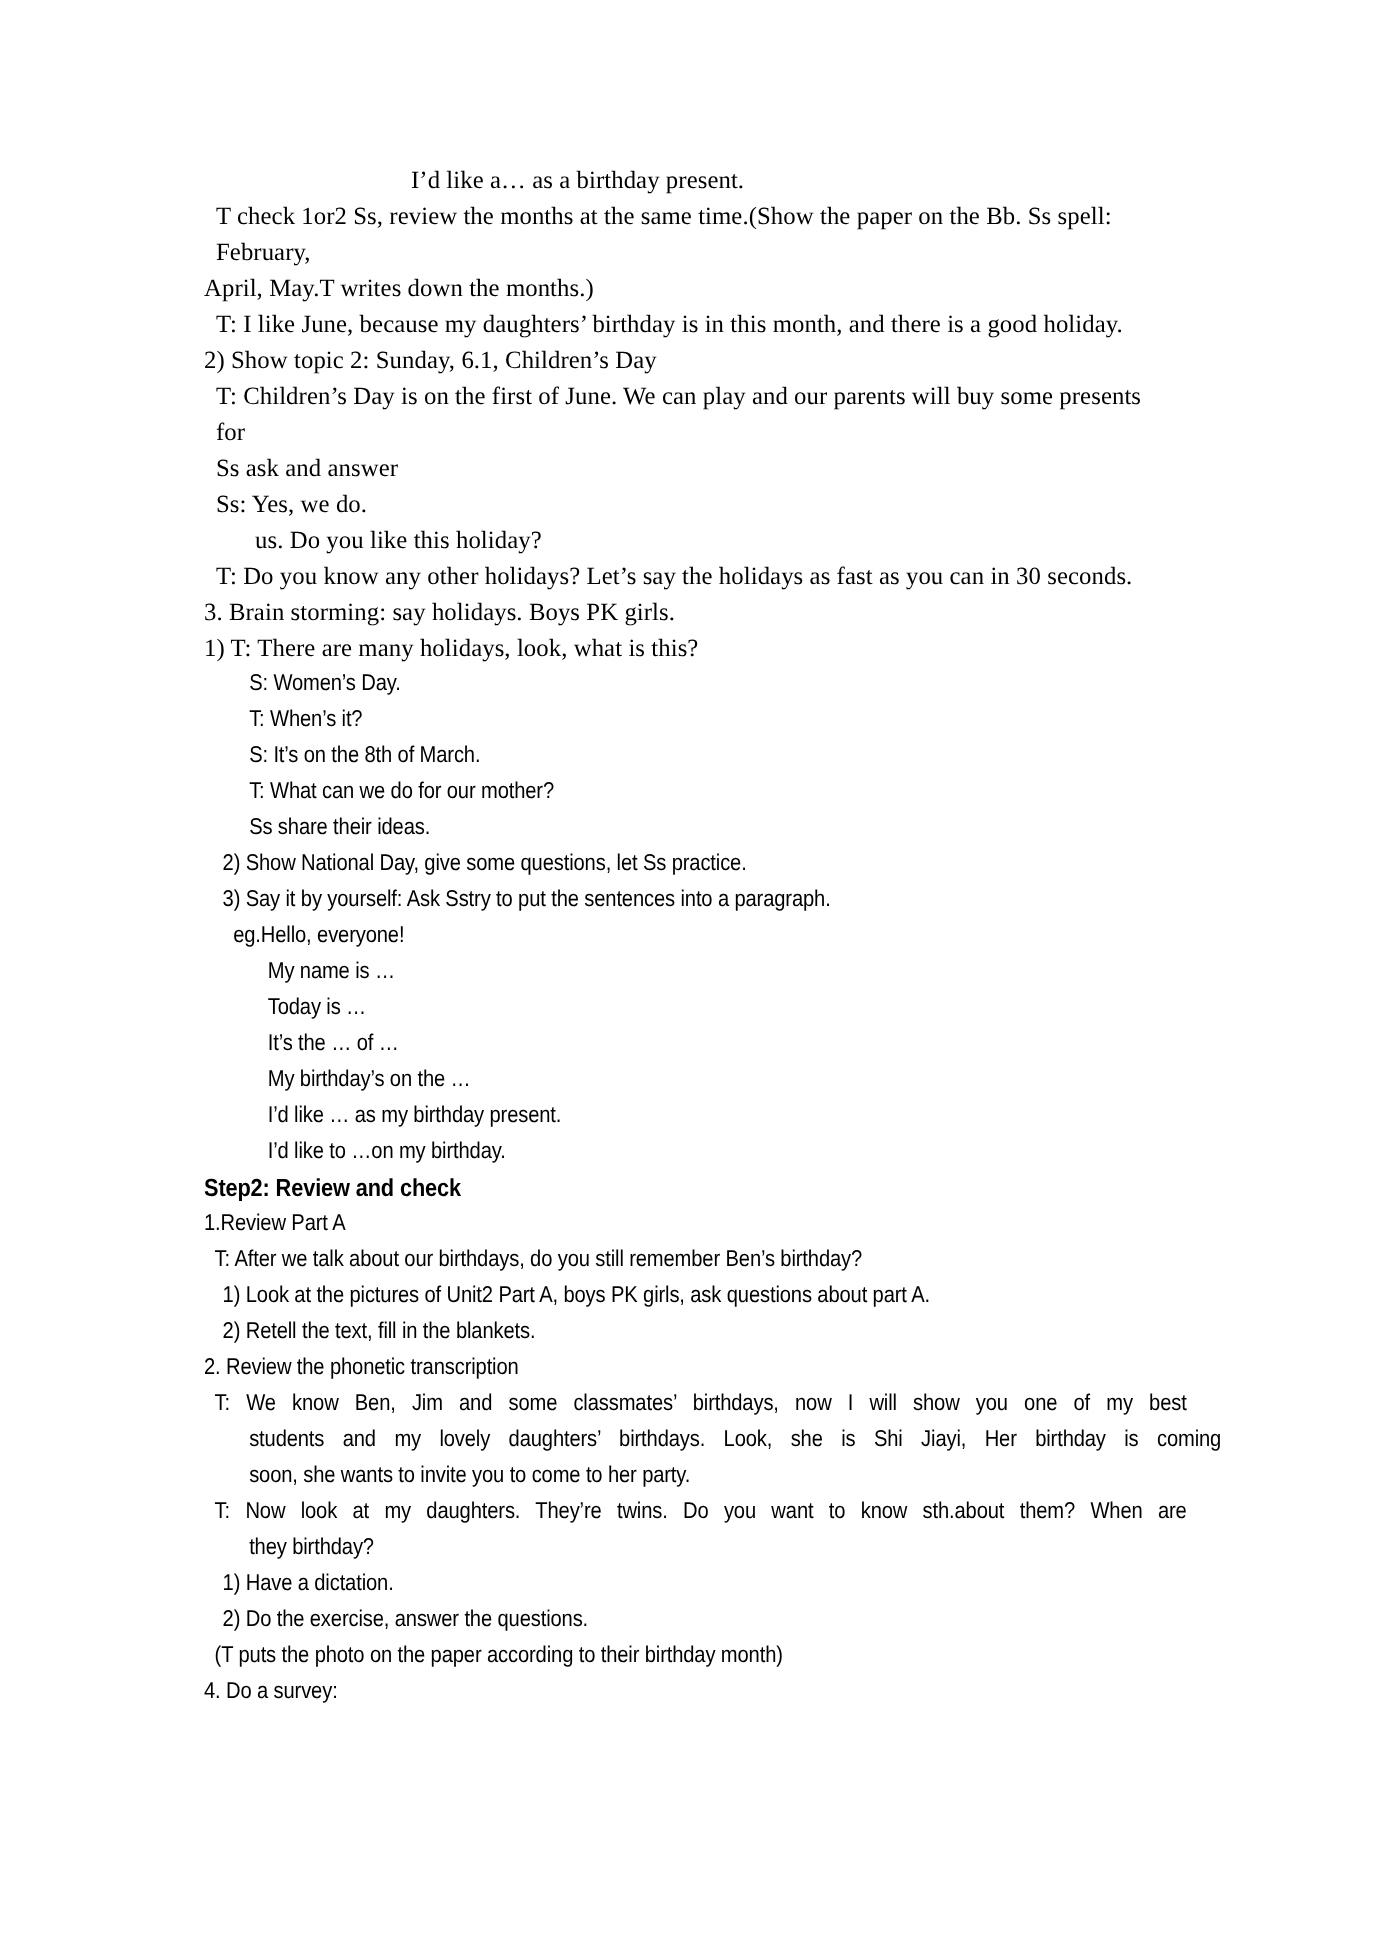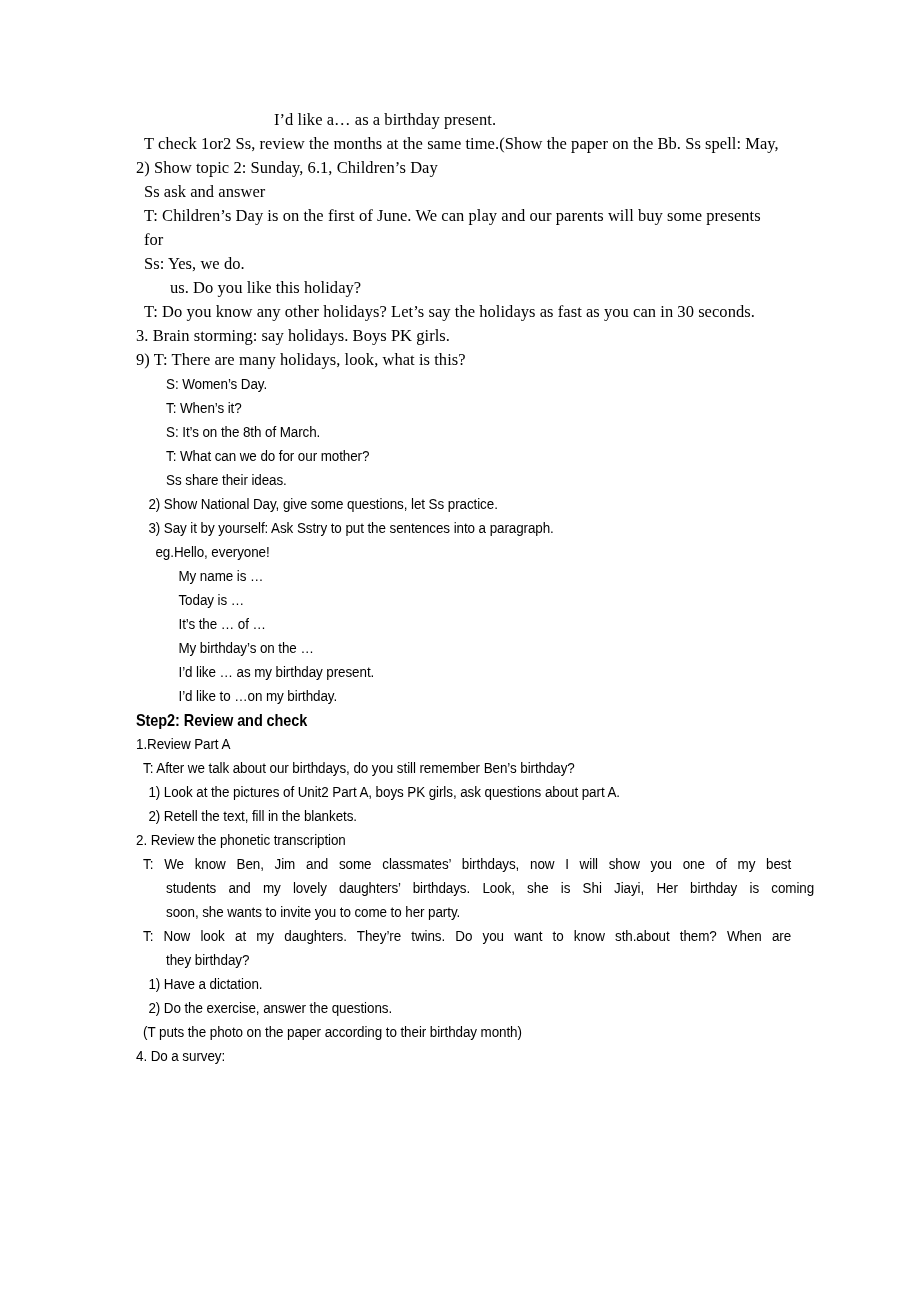--- a/index.html
+++ b/index.html
@@ -88,29 +88,31 @@
   }
 </style>
 </head>
 <body>
 
 <div id="doc-page">
   <div id="doc-body">
 
     <div class="serif wrapblock">
         <span class="ln center-ish">I’d like a… as a birthday present.</span>
-        <span class="ln i1">T check 1or2 Ss, review the months at the same time.(Show the paper on the Bb. Ss spell: May,</span>
+        <span class="ln i1">T check 1or2 Ss, review the months at the same time.(Show the paper on the Bb. Ss spell: February,</span>
+        <span class="ln i0">April, May.T writes down the months.)</span>
+        <span class="ln i1">T: I like June, because my daughters’ birthday is in this month, and there is a good holiday.</span>
         <span class="ln i0">2) Show topic 2: Sunday, 6.1, Children’s Day</span>
+        <span class="ln i1">T: Children’s Day is on the first of June. We can play and our parents will buy some presents for</span>
         <span class="ln i1">Ss ask and answer</span>
-        <span class="ln i1">T: Children’s Day is on the first of June. We can play and our parents will buy some presents for</span>
         <span class="ln i1">Ss: Yes, we do.</span>
         <span class="ln i4">us. Do you like this holiday?</span>
         <span class="ln i1">T: Do you know any other holidays? Let’s say the holidays as fast as you can in 30 seconds.</span>
         <span class="ln i0">3. Brain storming: say holidays. Boys PK girls.</span>
-        <span class="ln i0">9) T: There are many holidays, look, what is this?</span>
+        <span class="ln i0">1) T: There are many holidays, look, what is this?</span>
       </div>
 
     <div class="sans wrapblock">
         <span class="ln i4">S: Women’s Day.</span>
         <span class="ln i4">T: When’s it?</span>
         <span class="ln i4">S: It’s on the 8th of March.</span>
         <span class="ln i4">T: What can we do for our mother?</span>
         <span class="ln i4">Ss share their ideas.</span>
         <span class="ln i2">2) Show National Day, give some questions, let Ss practice.</span>
         <span class="ln i2">3) Say it by yourself: Ask Sstry to put the sentences into a paragraph.</span>

